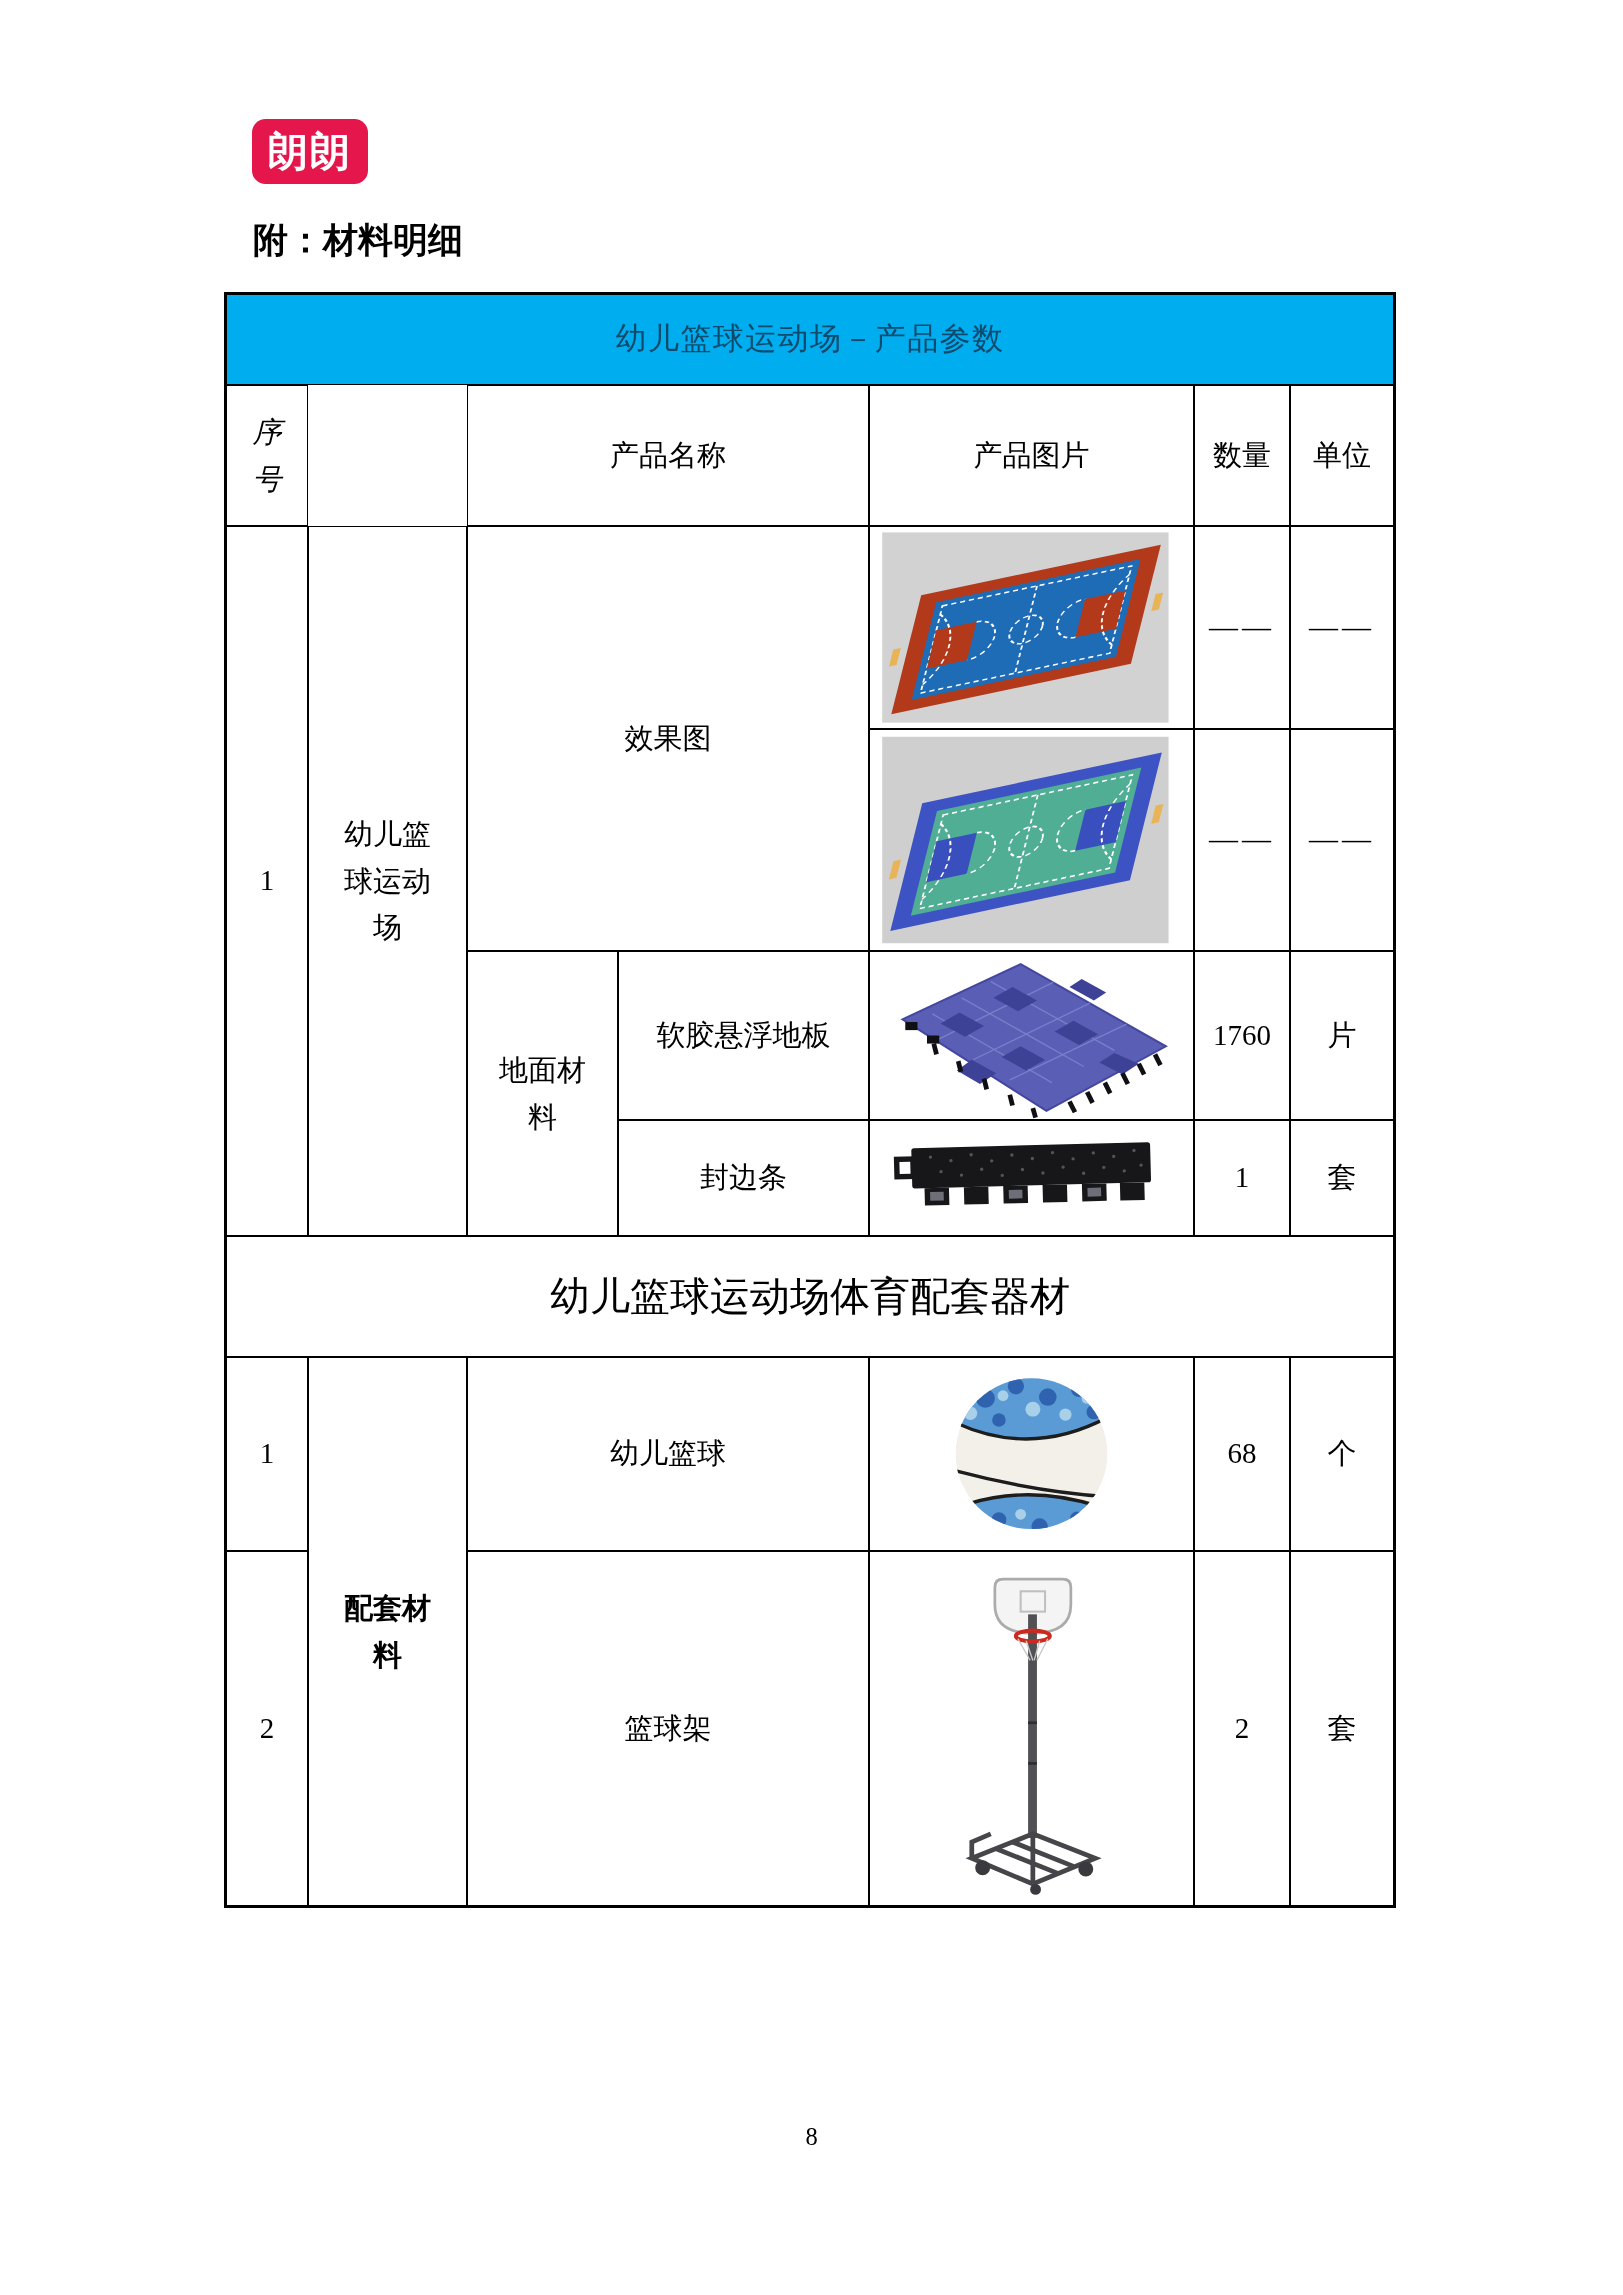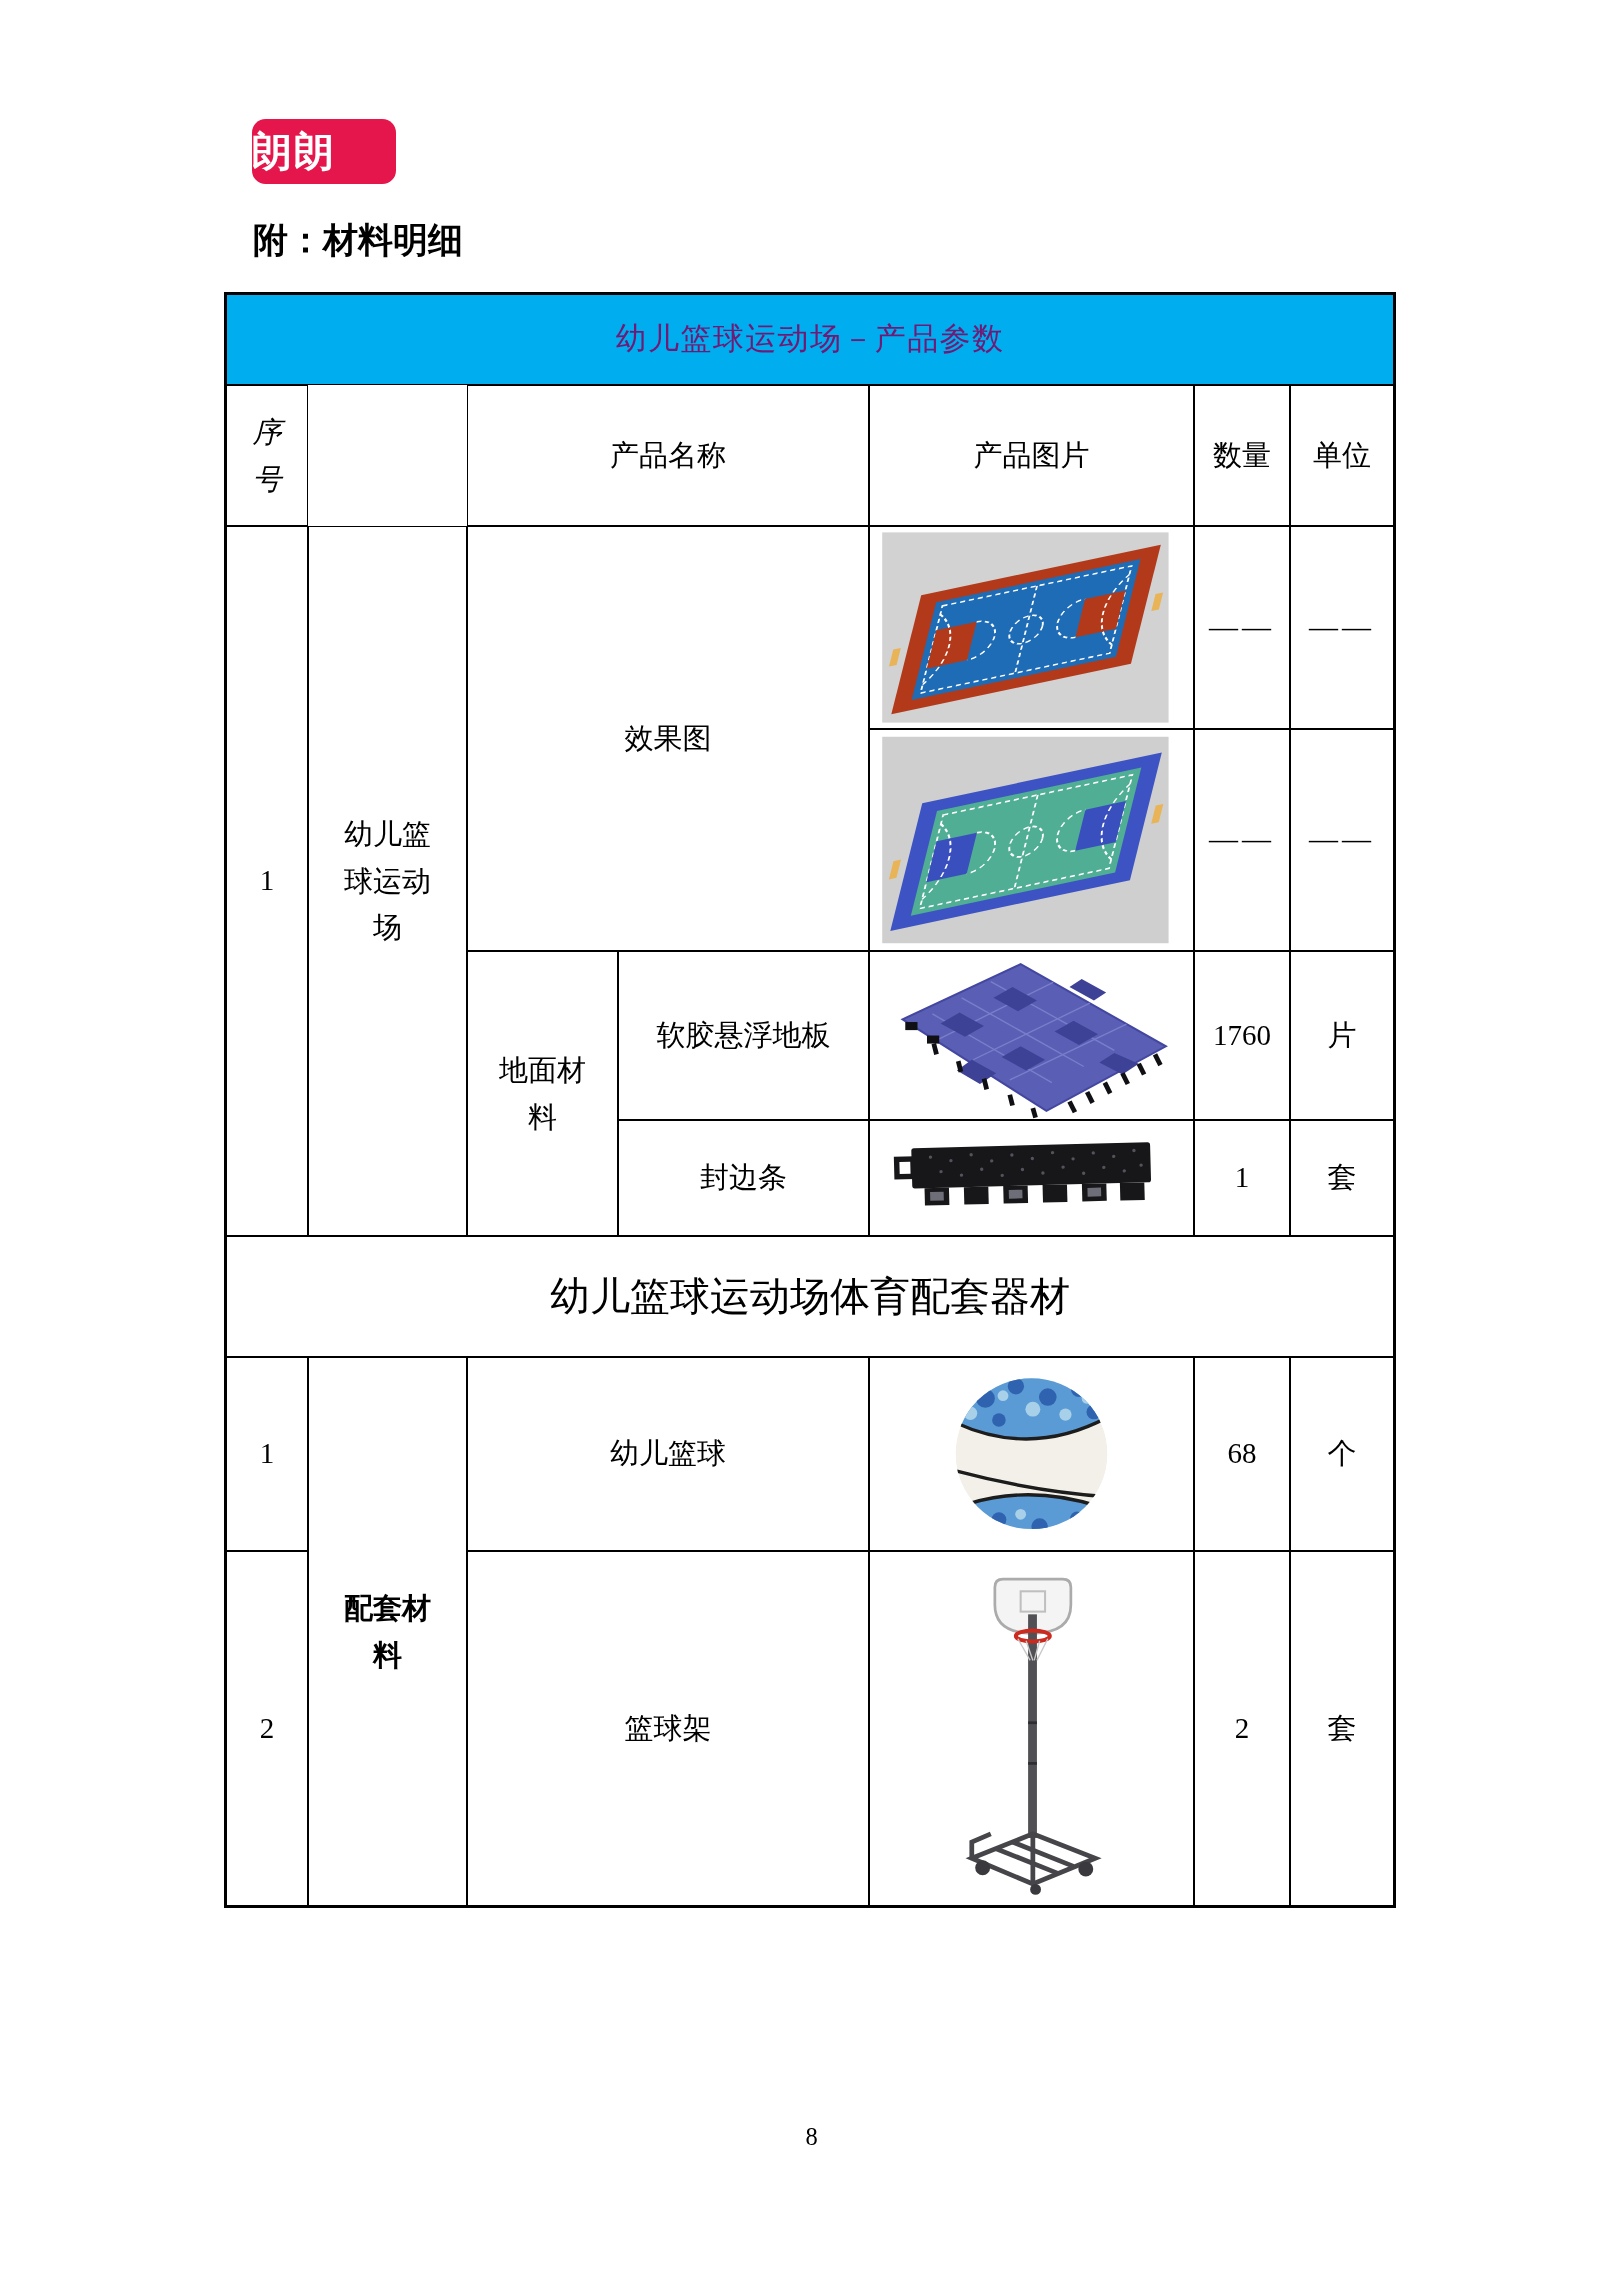--- a/index.html
+++ b/index.html
@@ -1,30 +1,30 @@
 <!DOCTYPE html>
 <html style="font-size:11px"><head>
 <meta charset="utf-8">
 <style>
   html,body{margin:0;padding:0;background:#fff;}
   .page{position:relative;width:1623px;height:2295px;background:#ffffff;overflow:hidden;
         font-family:"Liberation Serif","DejaVu Serif",serif;color:#000;}
-  .logo{position:absolute;left:252px;top:119px;width:144px;height:65px;border-radius:13.6px;
-        background:#E5164B;display:flex;align-items:center;justify-content:flex-start;}
+  .logo{position:absolute;left:252px;top:119px;width:116px;height:65px;border-radius:13.6px;
+        background:#E5164B;display:flex;align-items:center;justify-content:center;}
   .logo span{color:#fff;font-size:40px;font-weight:bold;letter-spacing:2px;
         font-family:"Liberation Sans","DejaVu Sans",sans-serif;}
   .heading{position:absolute;left:251px;top:215px;margin:2px;font-size:35px;font-weight:bold;
         font-family:"Liberation Sans","DejaVu Sans",sans-serif;}
   .tbl{position:absolute;left:224px;top:292px;border:2px solid #000;background:#fff;
         display:grid;
         grid-template-columns:82px 159px 151px 251px 325px 96px 104px;
         grid-template-rows:91px 141px 203px 222px 169px 116px 121px 194px 355px;}
   .cell{box-sizing:border-box;border:1.4px solid #000;display:flex;align-items:center;
         justify-content:center;text-align:center;font-size:29px;line-height:1.5;overflow:hidden;}
-  .title{background:#00AEEF;color:#701a75;font-size:31px;letter-spacing:1.4px;}
+  .title{background:#00AEEF;color:#0c4a6e;font-size:31px;letter-spacing:1.4px;}
   .bold{font-weight:bold;}
   .section{font-weight:normal;font-size:40px;}
   .wrap3{display:inline-block;width:3.15em;word-break:break-all;line-height:1.6;}
   .wrap1{display:inline-block;width:1.15em;word-break:break-all;line-height:1.6;font-style:italic;}
   .dash{letter-spacing:4.1px;}
   .imgcell{padding:0;}
   .imgcell svg{display:block;width:100%;height:100%;}
   .pagenum{position:absolute;left:0;right:0;top:2123px;text-align:center;font-size:24.5px;}
 </style>
 </head>

